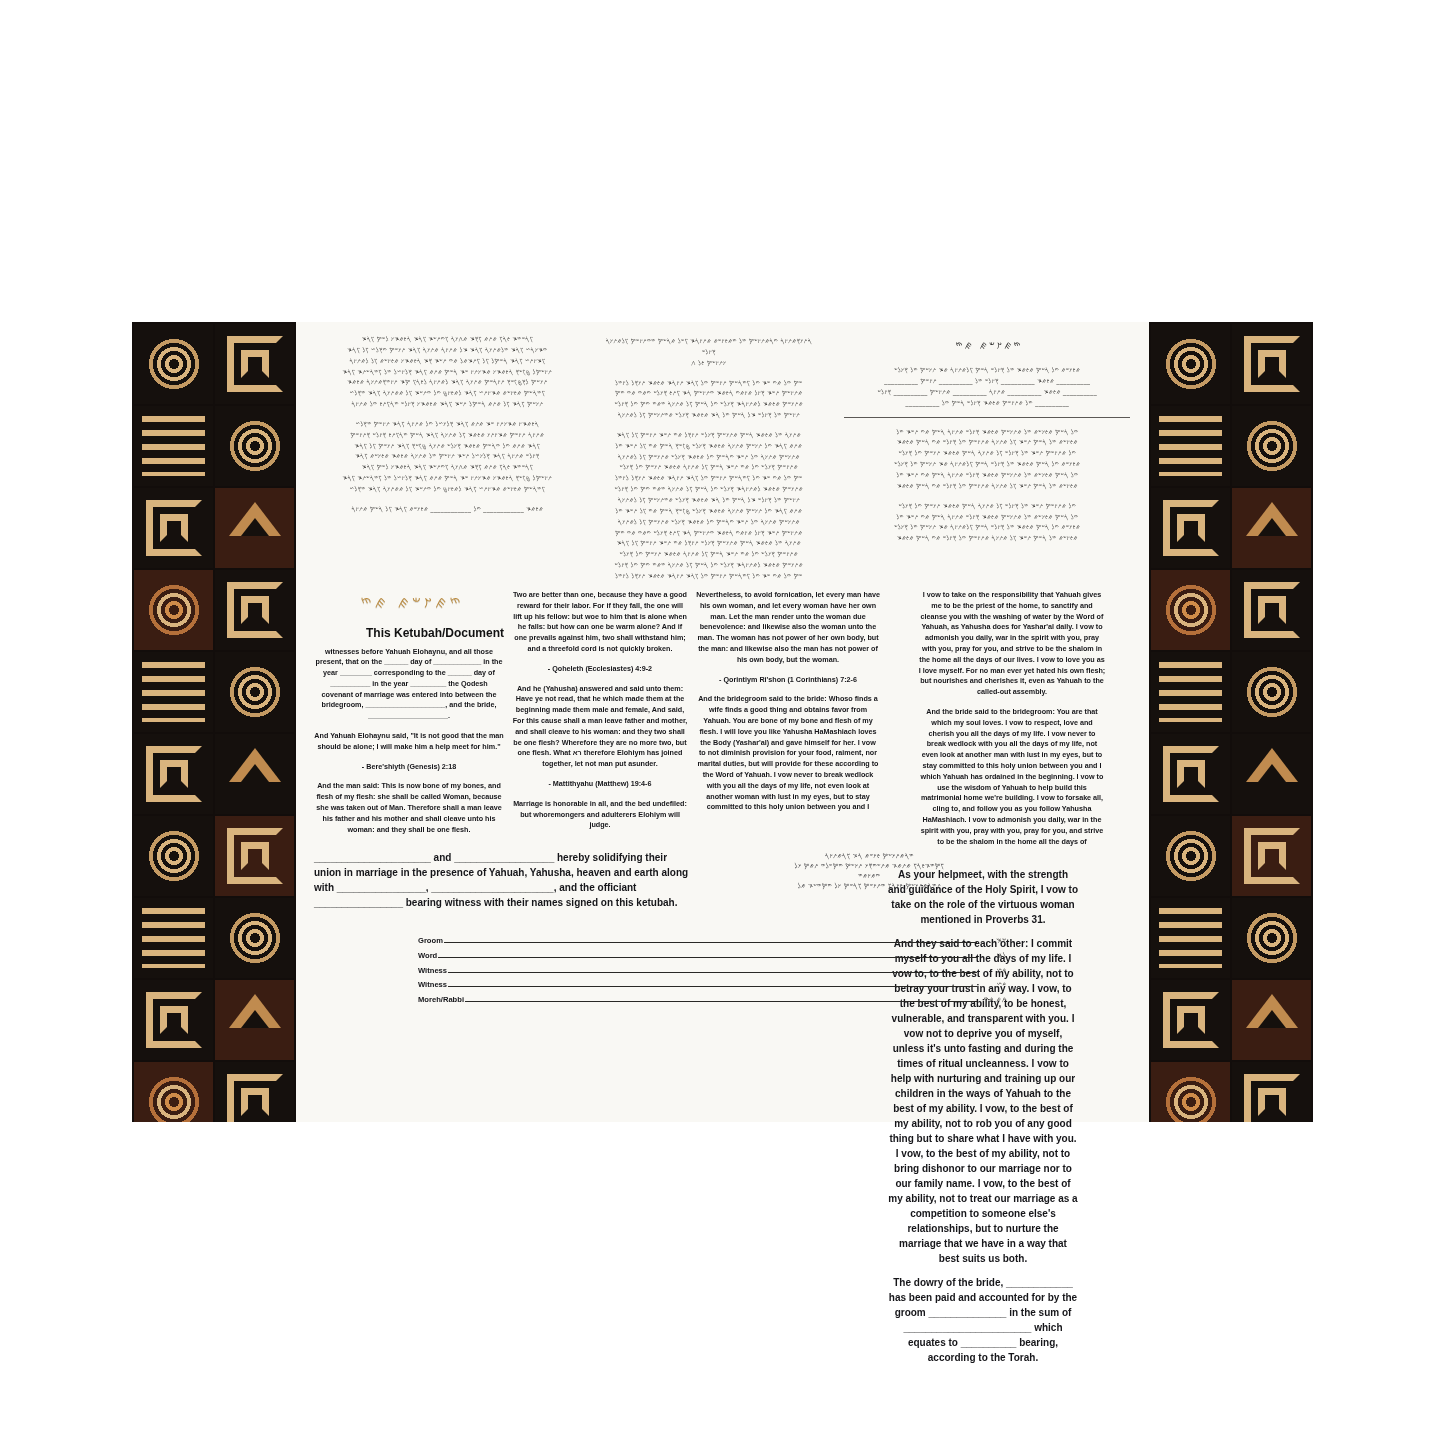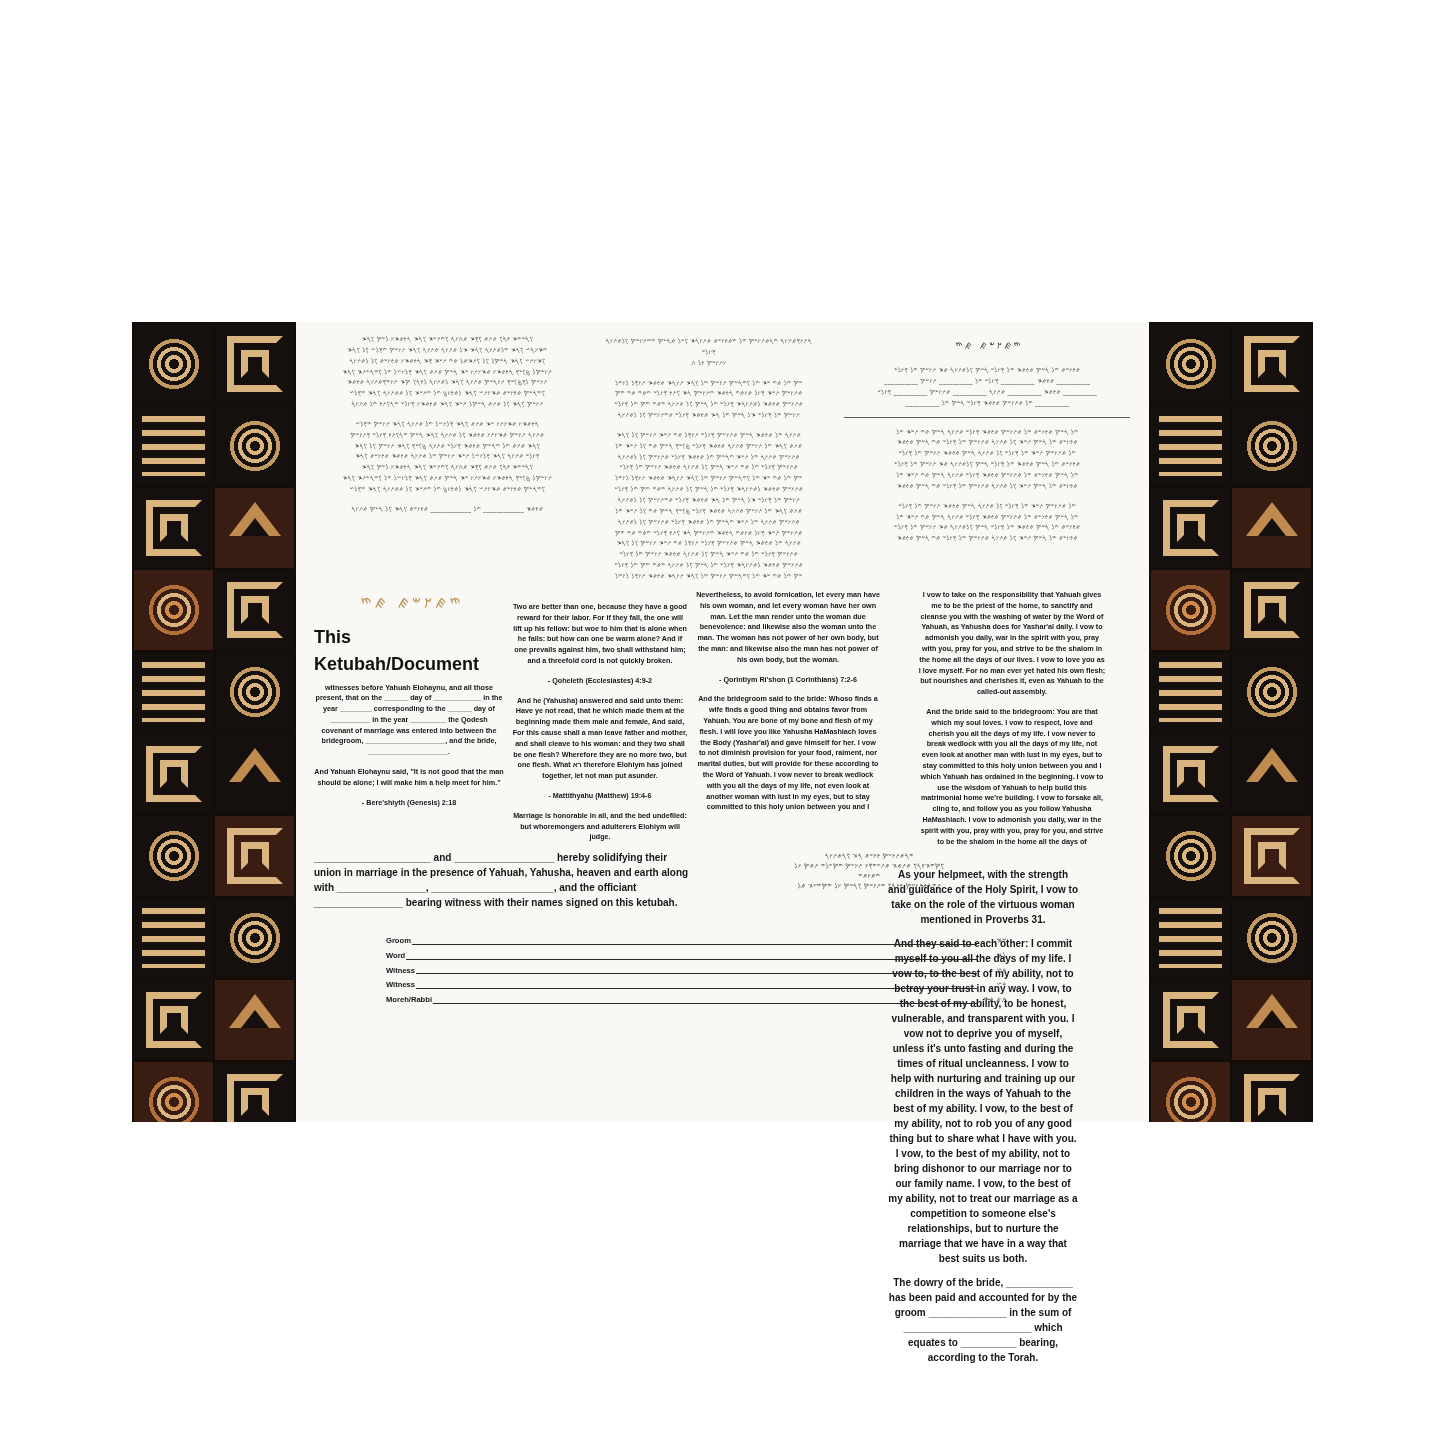--- a/index.html
+++ b/index.html
@@ -179,38 +179,38 @@
   
   .mid-col {
     position: absolute;
     top: 268px;
     font-size: 7.2px;
     line-height: 1.5;
     color: #16161a;
     text-align: center;
   }
   #mid-1 { left: 18px;  width: 190px; }
-  #mid-2 { left: 216px; width: 176px; margin-top: 12px; }
+  #mid-2 { left: 216px; width: 176px; }
   #mid-3 { left: 400px; width: 184px; }
   #mid-4 { left: 622px; width: 188px; }
 
   .gold-logo {
     font-family: "DejaVu Sans", sans-serif;
     font-size: 17px;
     letter-spacing: 3px;
     color: #b98a3f;
     text-align: center;
     transform: scaleX(-1);
     margin-bottom: 8px;
     text-shadow: 0 1px 0 rgba(0,0,0,.15);
   }
   .doc-heading {
-    font-size: 18px;
+    font-size: 12px;
     font-weight: bold;
-    text-align: left;
+    text-align: right;
     margin: 0 0 5px 0;
     color: #111;
   }
   .mid-para { margin: 0 0 9px 0; }
   .mid-para.bold { font-weight: bold; }
   .cite { font-weight: bold; }
 
   
   .low-block {
     position: absolute;
@@ -227,22 +227,23 @@
     position: absolute;
     left: 90px;
     top: 612px;
     width: 620px;
     font-size: 7.6px;
     line-height: 1.95;
     color: #16161a;
   }
   .sig-row {
     display: flex;
-    align-items: center;
+    align-items: flex-start;
     white-space: nowrap;
+    margin-left: 32px;
   }
   .sig-label { font-weight: bold; }
   .sig-fill {
     flex: 1;
     border-bottom: 0.9px solid #2a2926;
     margin: 0 3px 2px 1px;
     height: 8px;
   }
   .sig-heb {
     font-family: "DejaVu Sans", sans-serif;
@@ -385,20 +386,21 @@
         <div>𐤀𐤄𐤁𐤄 𐤒𐤔𐤕 𐤉𐤄 𐤔𐤋𐤅𐤌 𐤋𐤉 𐤒𐤔𐤅𐤓𐤄 𐤕𐤅𐤓𐤄 𐤋𐤊 𐤀𐤔𐤓 𐤒𐤔𐤕 𐤋𐤉 𐤄𐤔𐤅𐤁𐤄</div>
       </div>
     </div>
 
     <div class="mid-col" id="mid-1">
       <div class="gold-logo">𐤉𐤄  𐤄𐤔𐤅𐤄𐤉</div>
       <div class="doc-heading">This Ketubah/Document</div>
       <p class="mid-para bold">witnesses before Yahuah Elohaynu, and all those present, that on the ______ day of ____________ in the year ________ corresponding to the ______ day of __________ in the year _________ the Qodesh covenant of marriage was entered into between the bridegroom, ____________________, and the bride, ____________________.</p>
       <p class="mid-para bold">And Yahuah Elohaynu said, "It is not good that the man should be alone; I will make him a help meet for him."</p>
       <p class="mid-para cite">- Bere'shiyth (Genesis) 2:18</p>
+      <p class="mid-para bold">And the man said: This is now bone of my bones, and flesh of my flesh: she shall be called Woman, because she was taken out of Man. Therefore shall a man leave his father and his mother and shall cleave unto his woman: and they shall be one flesh.</p>
     </div>
 
     <div class="mid-col" id="mid-2">
       <p class="mid-para bold">Two are better than one, because they have a good reward for their labor. For if they fall, the one will lift up his fellow: but woe to him that is alone when he falls: but how can one be warm alone? And if one prevails against him, two shall withstand him; and a threefold cord is not quickly broken.</p>
       <p class="mid-para cite">- Qoheleth (Ecclesiastes) 4:9-2</p>
       <p class="mid-para bold">And he (Yahusha) answered and said unto them: Have ye not read, that he which made them at the beginning made them male and female, And said, For this cause shall a man leave father and mother, and shall cleave to his woman: and they two shall be one flesh? Wherefore they are no more two, but one flesh. What רא therefore Elohiym has joined together, let not man put asunder.</p>
       <p class="mid-para cite">- Mattithyahu (Matthew) 19:4-6</p>
       <p class="mid-para bold">Marriage is honorable in all, and the bed undefiled: but whoremongers and adulterers Elohiym will judge.</p>
     </div>
 

